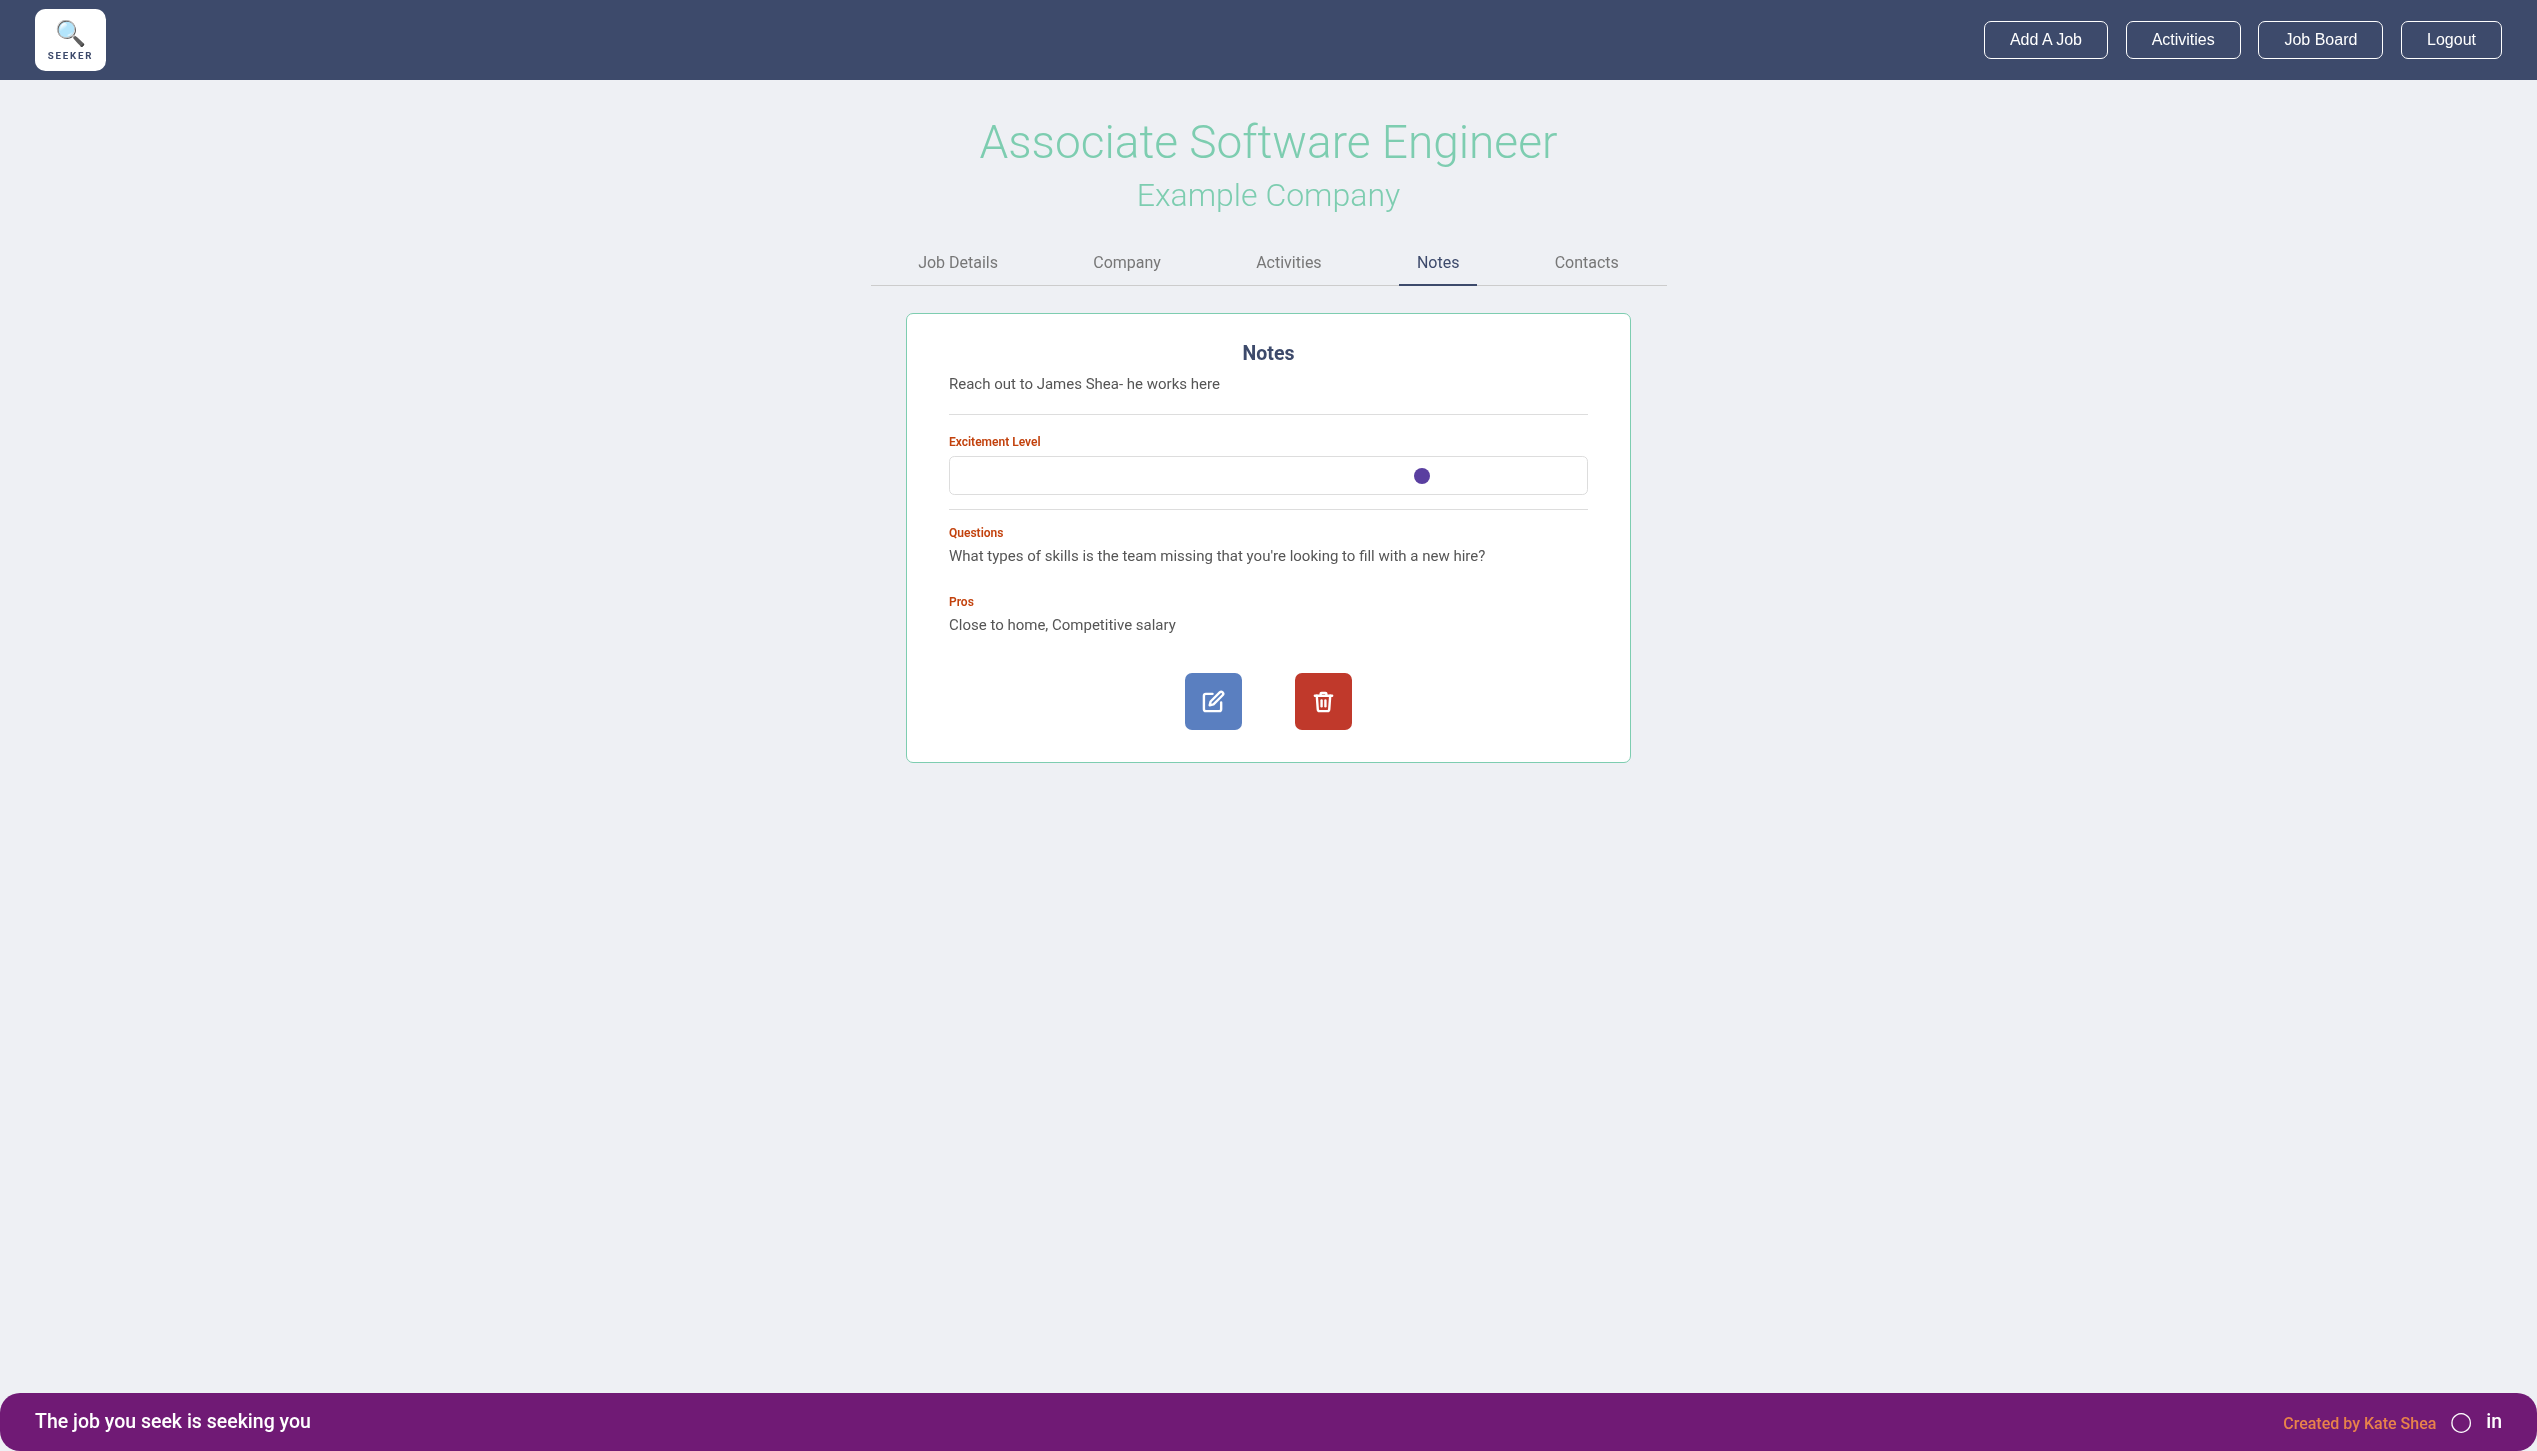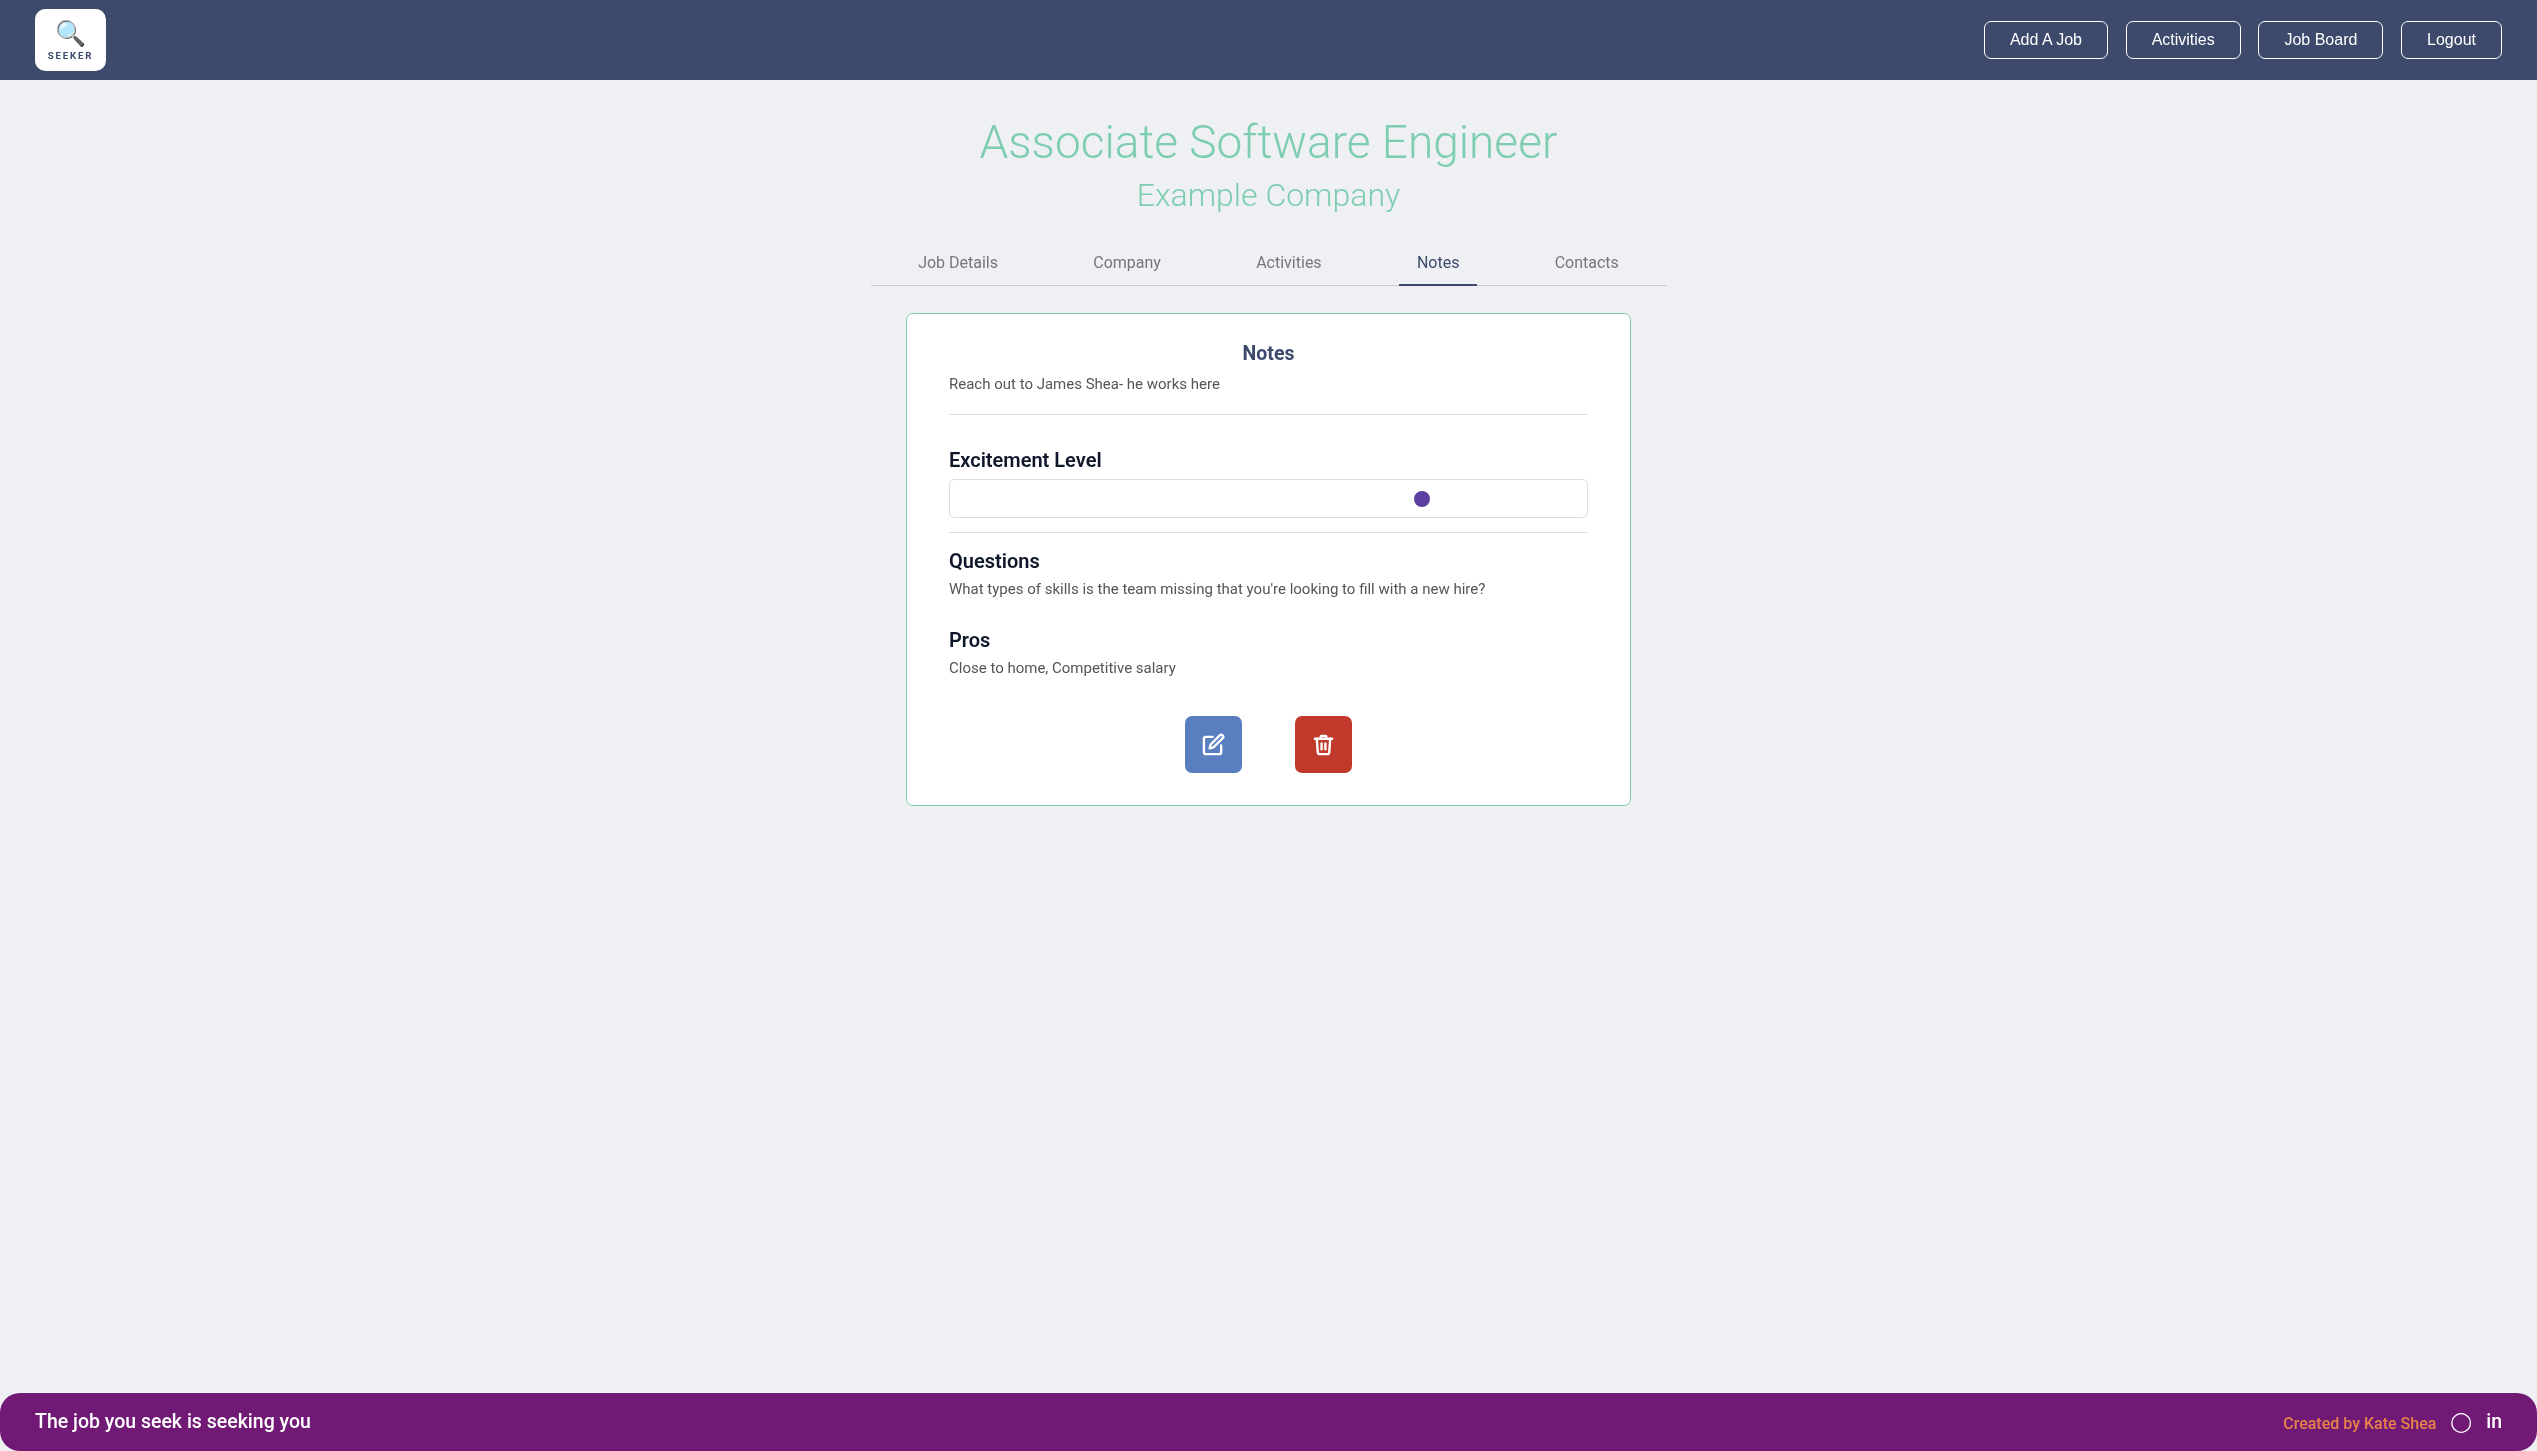--- a/index.html
+++ b/index.html
@@ -118,28 +118,28 @@
     .card-title {
       text-align: center;
       font-size: 19.5px;
       font-weight: 700;
       color: #3d4a6b;
       margin-bottom: 10.6px;
     }
     .card-note-text {
       color: #555;
       font-size: 15px;
-      margin-bottom: 33px;
+      margin-bottom: 20px;
       padding-bottom: 21px;
       border-bottom: 0.9px solid #ddd;
     }
 
     .section-label {
-      color: #0f172a;
-      font-size: 20px;
+      color: #c2410c;
+      font-size: 12px;
       font-weight: 600;
       margin-bottom: 7px;
     }
     .section-content {
       color: #555;
       font-size: 15px;
       margin-bottom: 16px;
       padding-bottom: 14px;
       border-bottom: 0.9px solid #ddd;
     }

